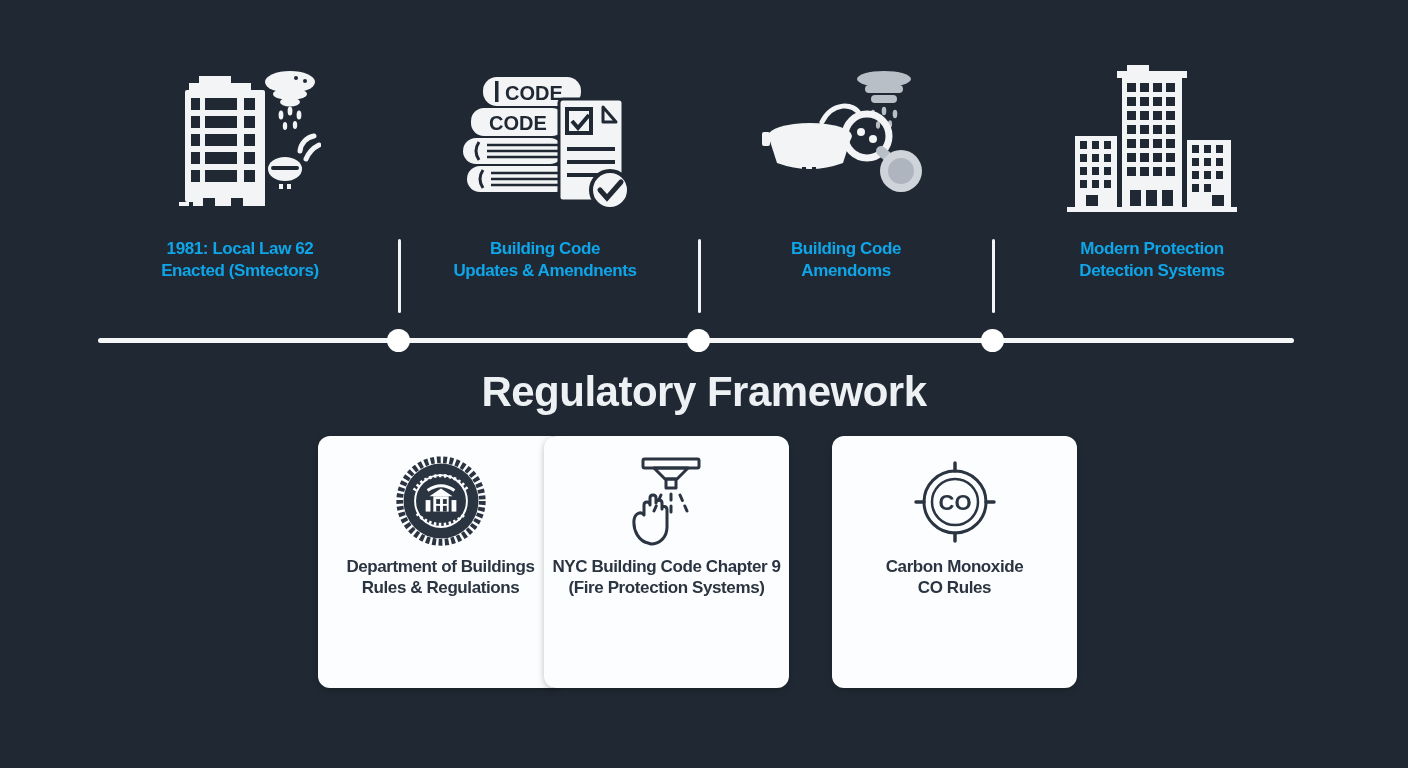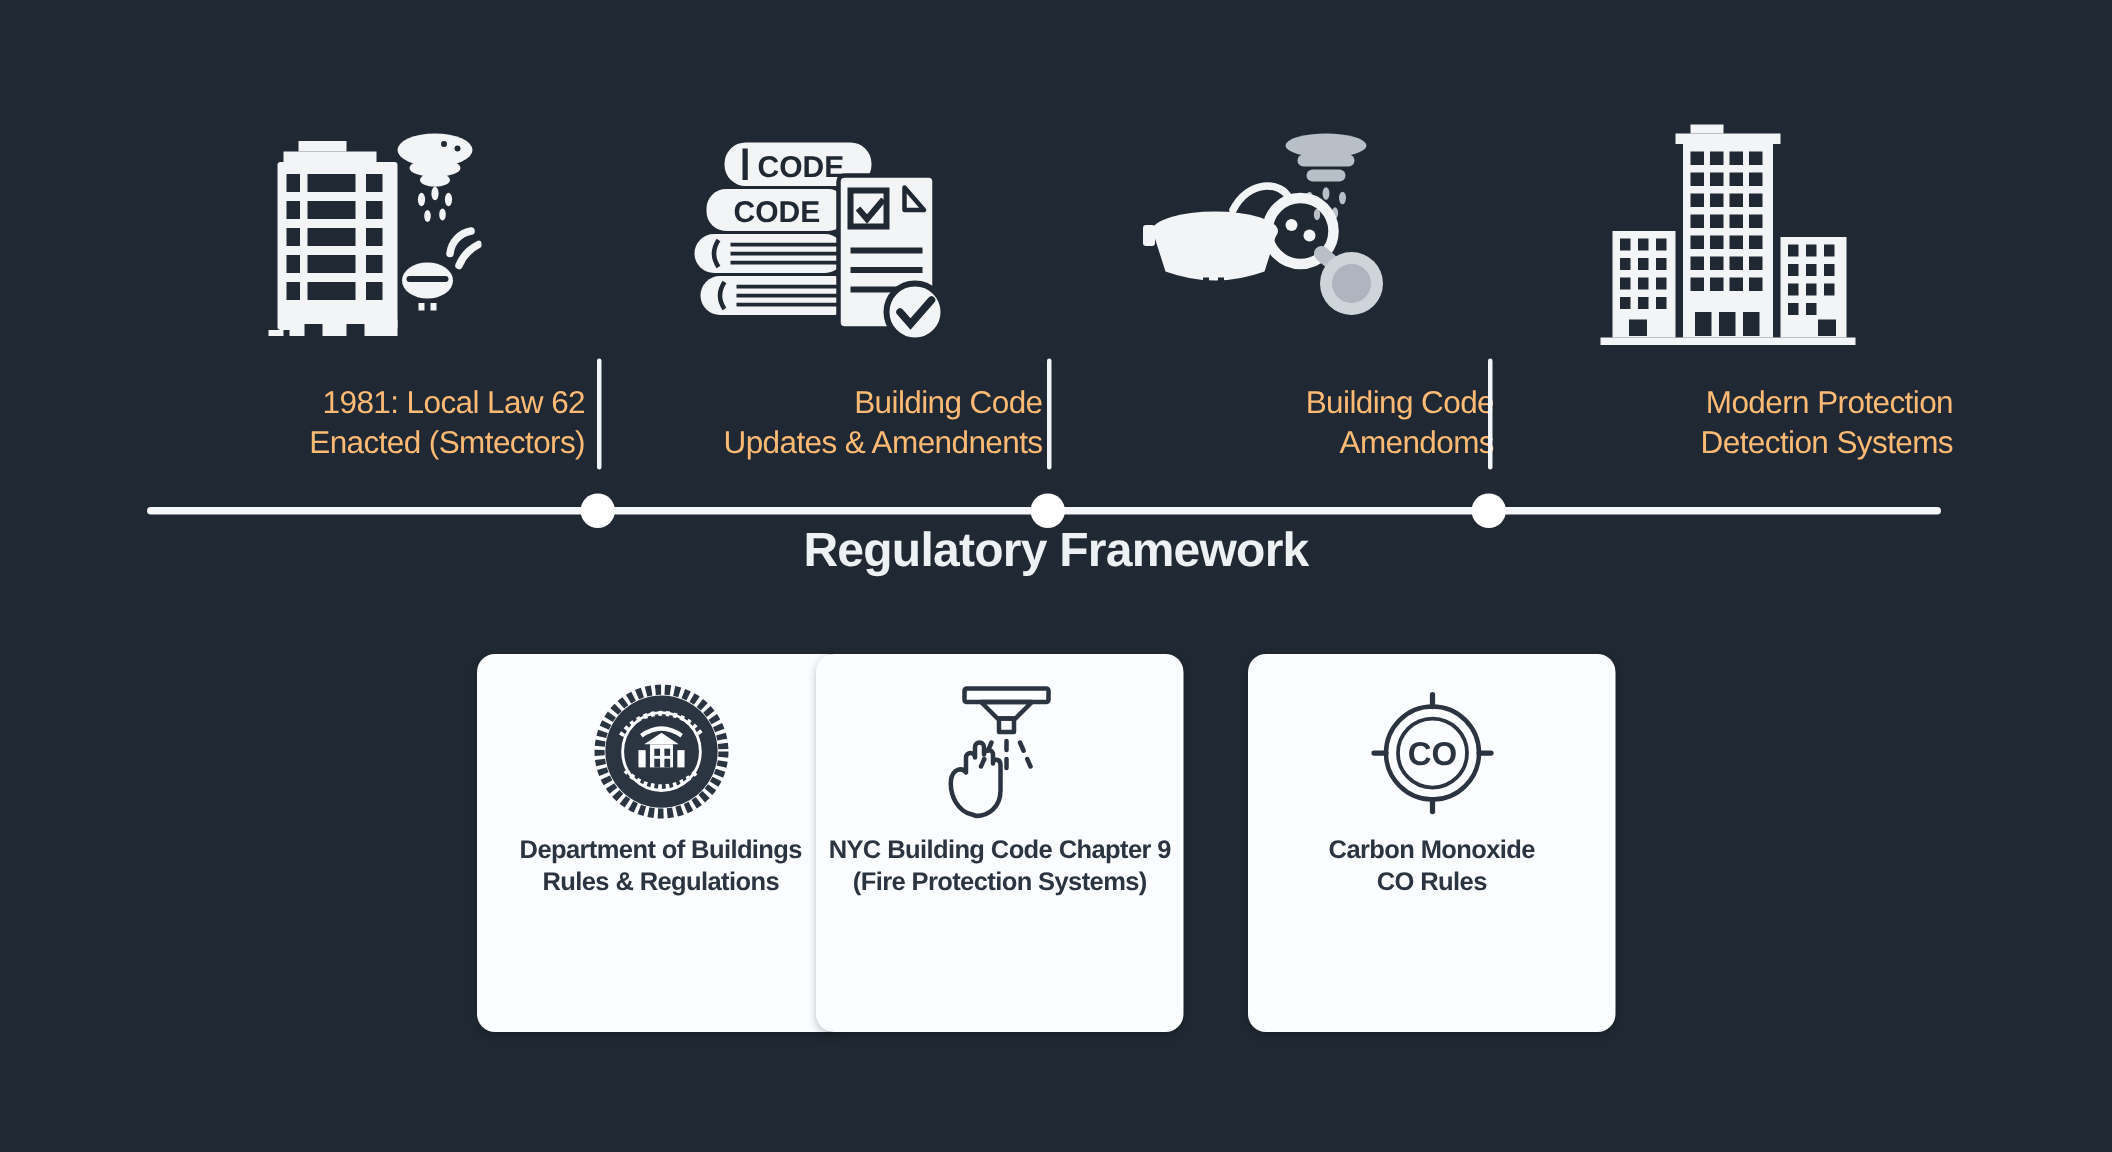--- a/index.html
+++ b/index.html
@@ -2,33 +2,33 @@
 <html><head>
 <meta charset="utf-8">
 <style>
   html,body{margin:0;padding:0;background:#11161f;}
   .canvas{
     position:relative;width:1408px;height:768px;overflow:hidden;
     background:#202933;
     font-family:"Liberation Sans", sans-serif;
   }
   
-  .timeline-item{position:absolute;top:76px;width:300px;text-align:right;}
+  .timeline-item{position:absolute;top:58px;width:300px;text-align:center;}
   .icon-box{height:172px;display:flex;align-items:center;justify-content:center;}
   .t-label{
-    margin-top:8px;font-size:21px;font-weight:normal;color:#fdba74;
+    margin-top:8px;font-size:17px;font-weight:bold;color:#0ea5e9;
     line-height:1.28;letter-spacing:-0.4px;
   }
   .divider{position:absolute;top:239px;width:3px;height:74px;background:#f2f5f7;border-radius:2px;}
   .timeline-line{position:absolute;top:338px;left:98px;width:1196px;height:5px;background:#f4f6f8;border-radius:3px;}
   .timeline-dot{position:absolute;top:329px;width:23px;height:23px;border-radius:50%;background:#ffffff;}
   
   .section-title{
-    position:absolute;top:348px;left:0;width:100%;text-align:center;
-    font-size:32px;font-weight:bold;color:#eef1f4;letter-spacing:-0.5px;
+    position:absolute;top:368px;left:0;width:100%;text-align:center;
+    font-size:42px;font-weight:bold;color:#eef1f4;letter-spacing:-0.5px;
   }
   .card{
     position:absolute;top:436px;width:245px;height:252px;background:#fcfdfe;
     border-radius:12px;display:flex;flex-direction:column;align-items:center;
     box-shadow:0 2px 6px rgba(0,0,0,0.25);
   }
   .card-icon{margin-top:14px;height:104px;display:flex;align-items:center;justify-content:center;}
   .card-text{
     margin-top:2px;text-align:center;font-size:17px;font-weight:bold;
     color:#2b3441;line-height:1.26;letter-spacing:-0.4px;padding:0 8px;

